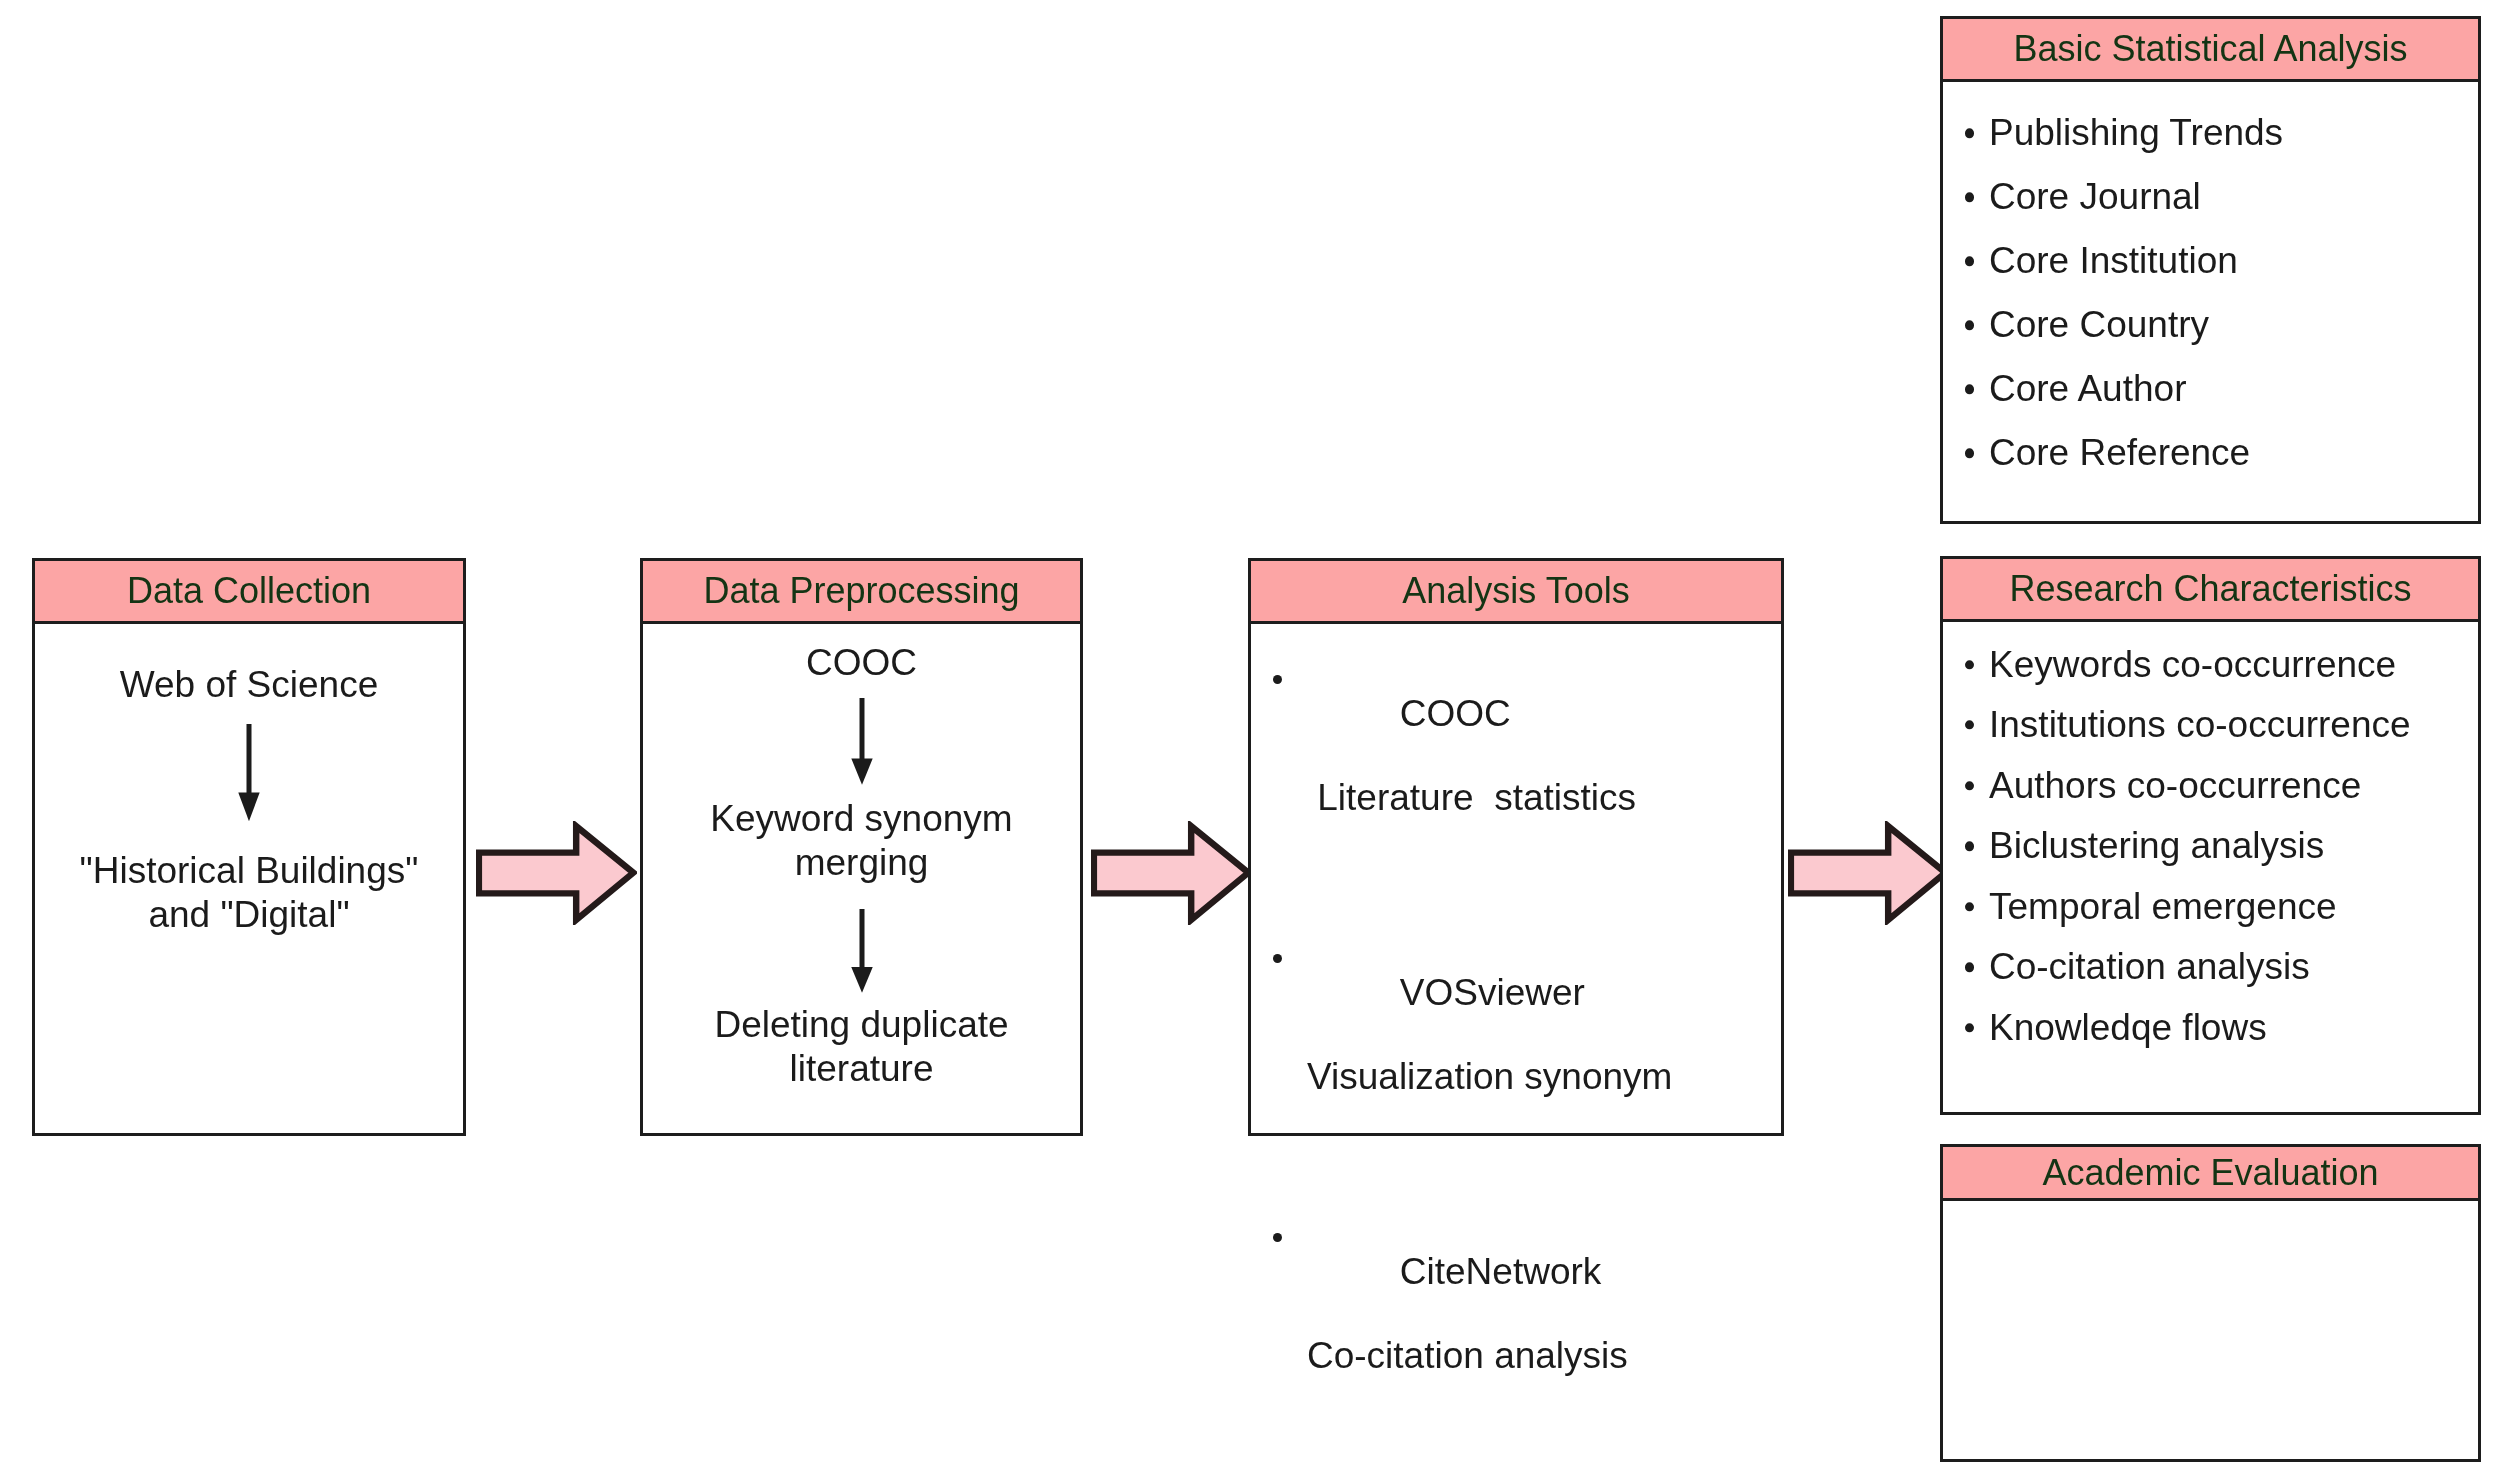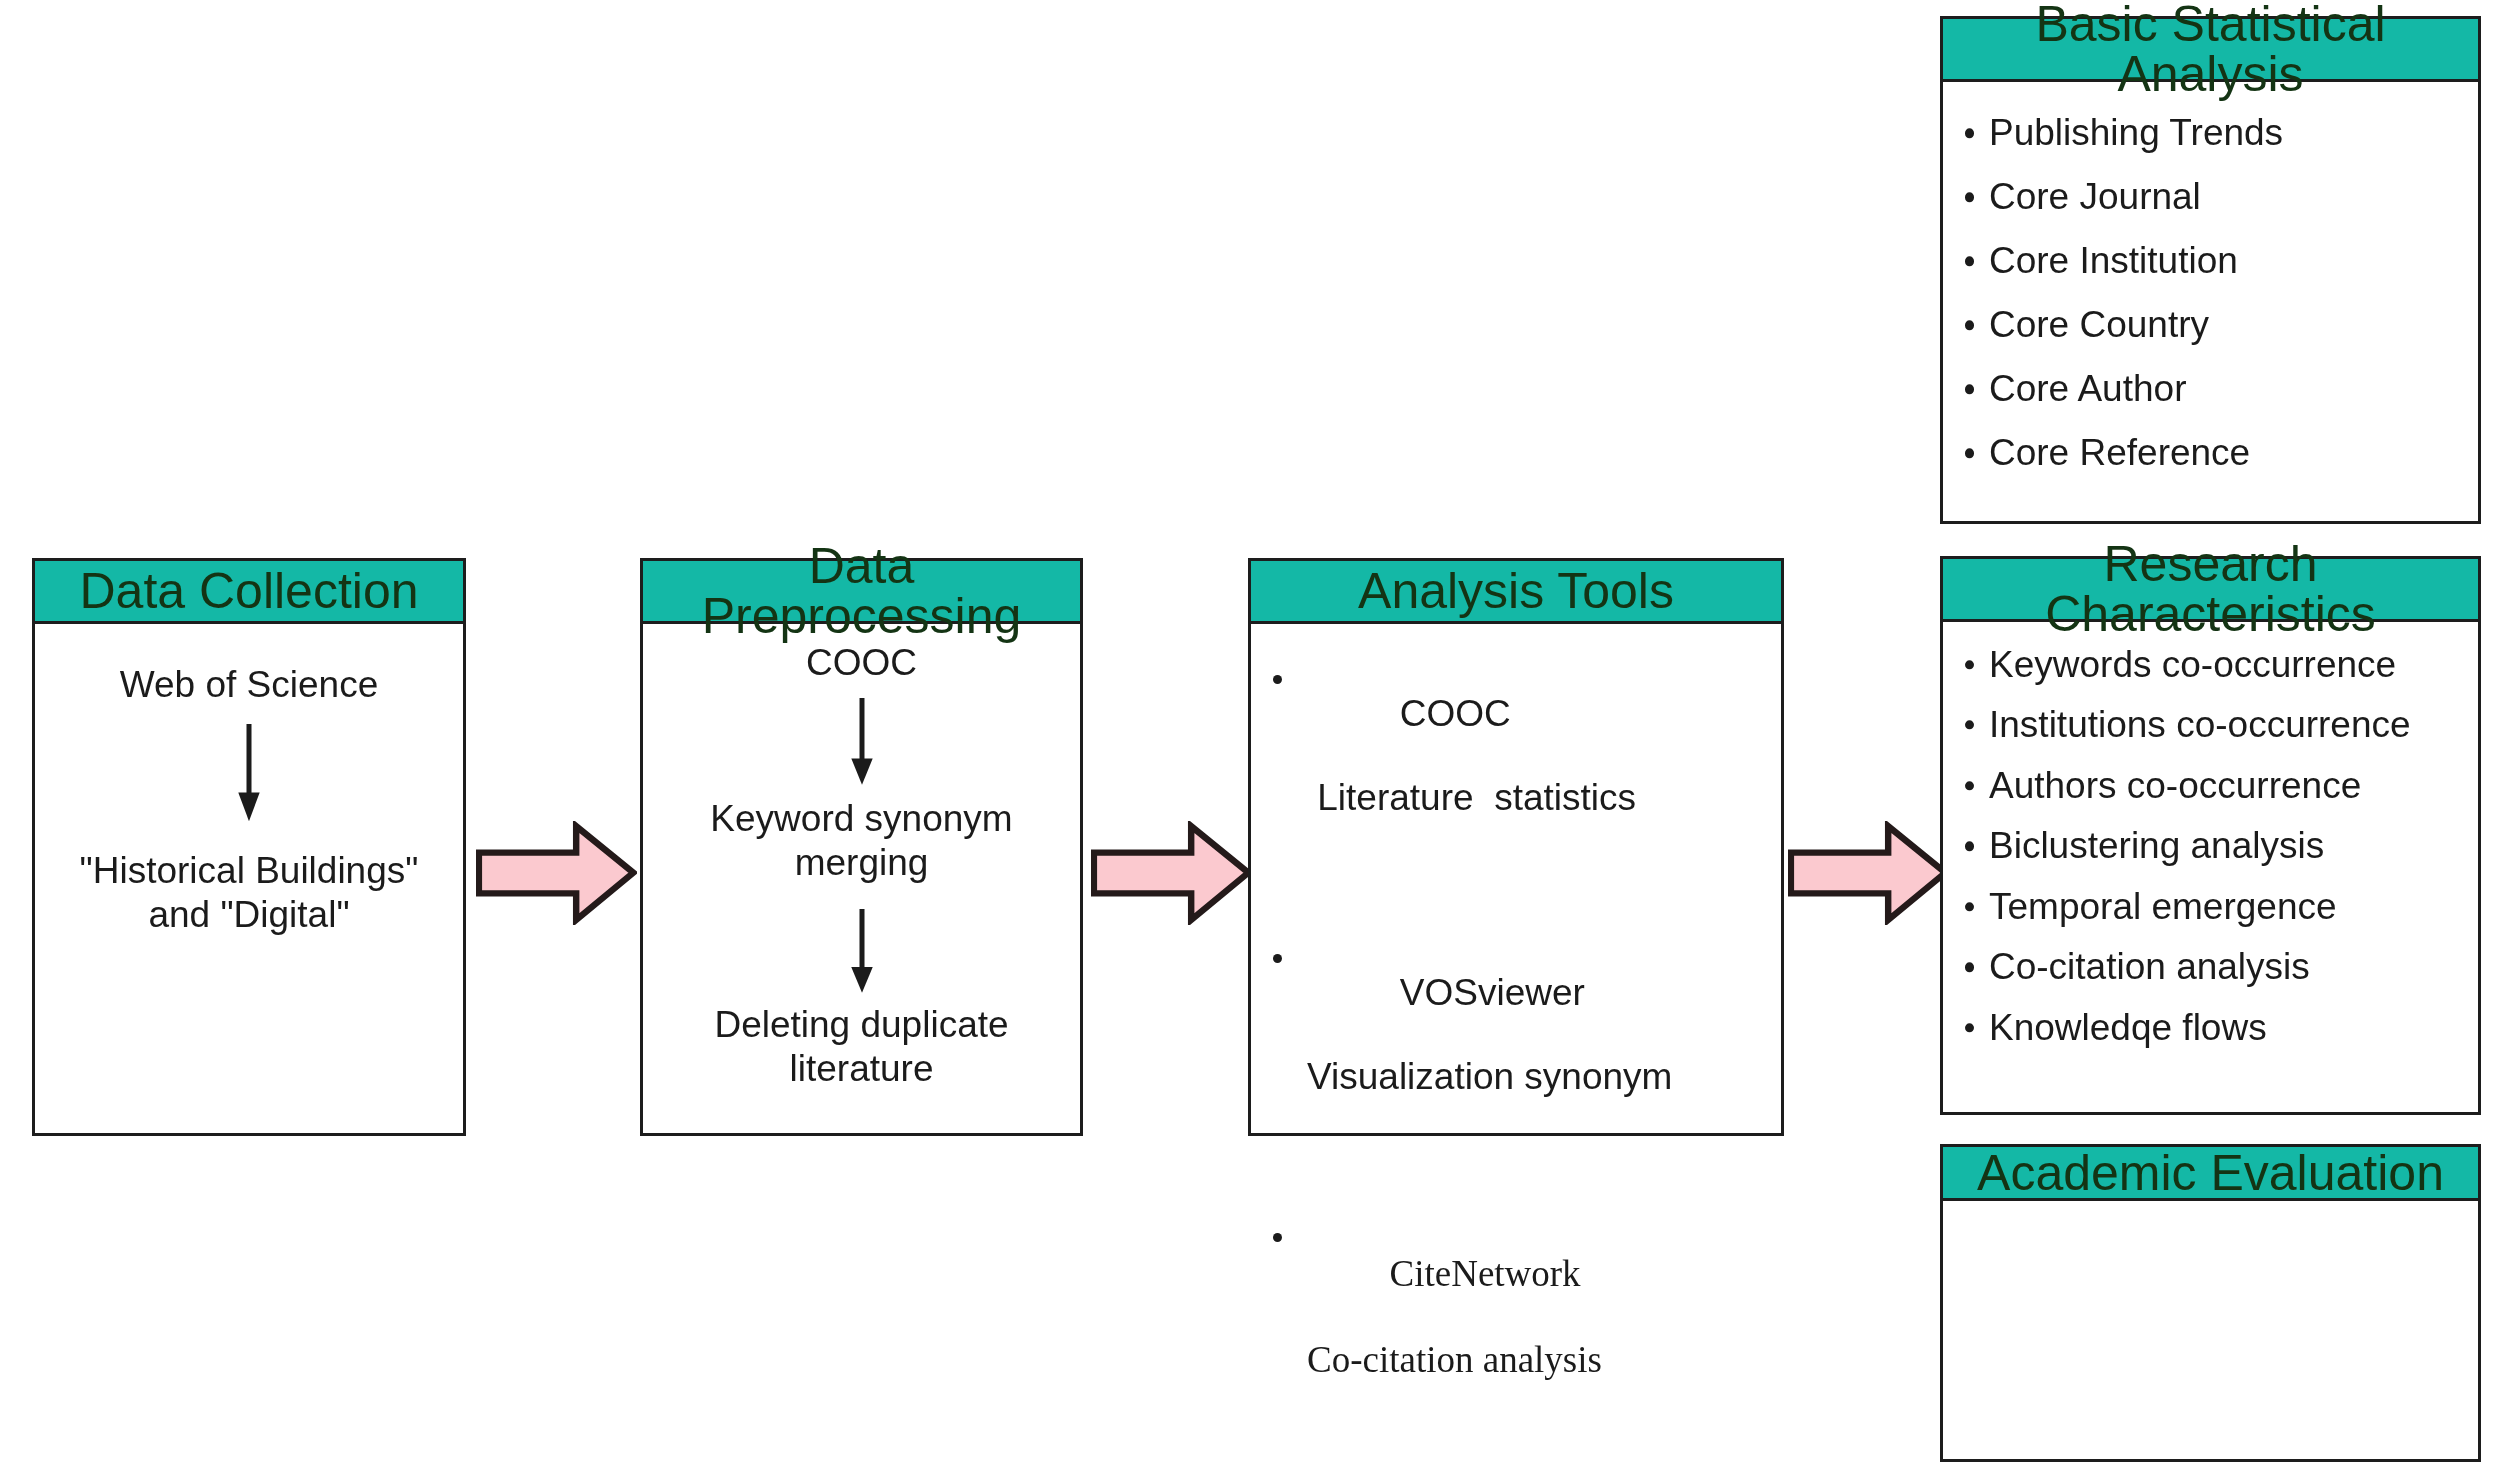--- a/index.html
+++ b/index.html
@@ -21,24 +21,24 @@
 
   
   .card {
     position: absolute;
     box-sizing: border-box;
     border: 3.6px solid #1d1d1d;
     background: #ffffff;
   }
   .card-header {
     box-sizing: border-box;
-    background: #14b8a6;
+    background: #fca5a5;
     border-bottom: 3.6px solid #1d1d1d;
     color: #143414;
-    font-size: 50px;
+    font-size: 36px;
     line-height: 1;
     text-align: center;
     display: flex;
     align-items: center;
     justify-content: center;
     width: 100%;
   }
   .card-body {
     position: relative;
     box-sizing: border-box;
@@ -151,21 +151,21 @@
     <div class="card-body" style="height:511px; padding:27px 0 0 13px;">
       <ul class="bullets two-line">
         <li style="margin-bottom:27px;">
           <span>COOC</span>
           <span class="sub"> Literature  statistics</span>
         </li>
         <li style="margin-bottom:27px;">
           <span>VOSviewer</span>
           <span class="sub">Visualization synonym</span>
         </li>
-        <li style="margin-bottom:27px;font-family:Liberation Serif, serif;">
+        <li style="margin-bottom:27px;">
           <span>CiteNetwork</span>
           <span class="sub">Co-citation analysis</span>
         </li>
 
       </ul>
     </div>
   </div>
 
   <svg class="block-arrow" style="left:1788px; top:821px;" width="161" height="104" viewBox="0 0 225 145">
     <polygon points="4,44 140,44 140,7 220,72 140,138 140,101 4,101" fill="#fbc9cf" stroke="#241a1a" stroke-width="9" stroke-linejoin="miter"></polygon>

